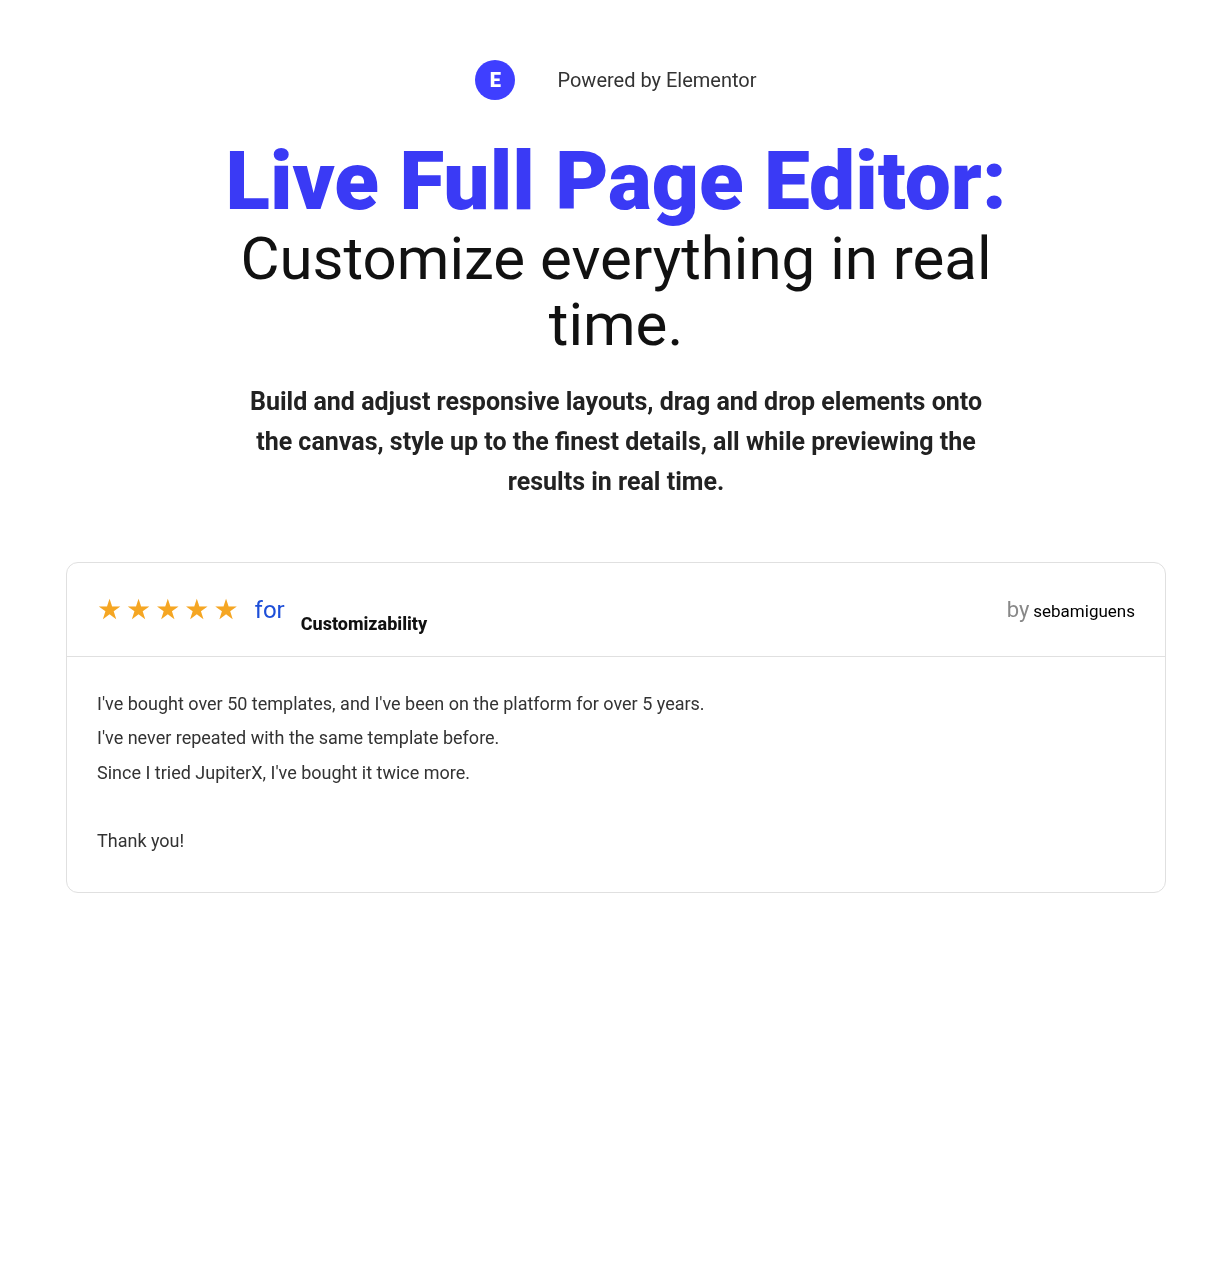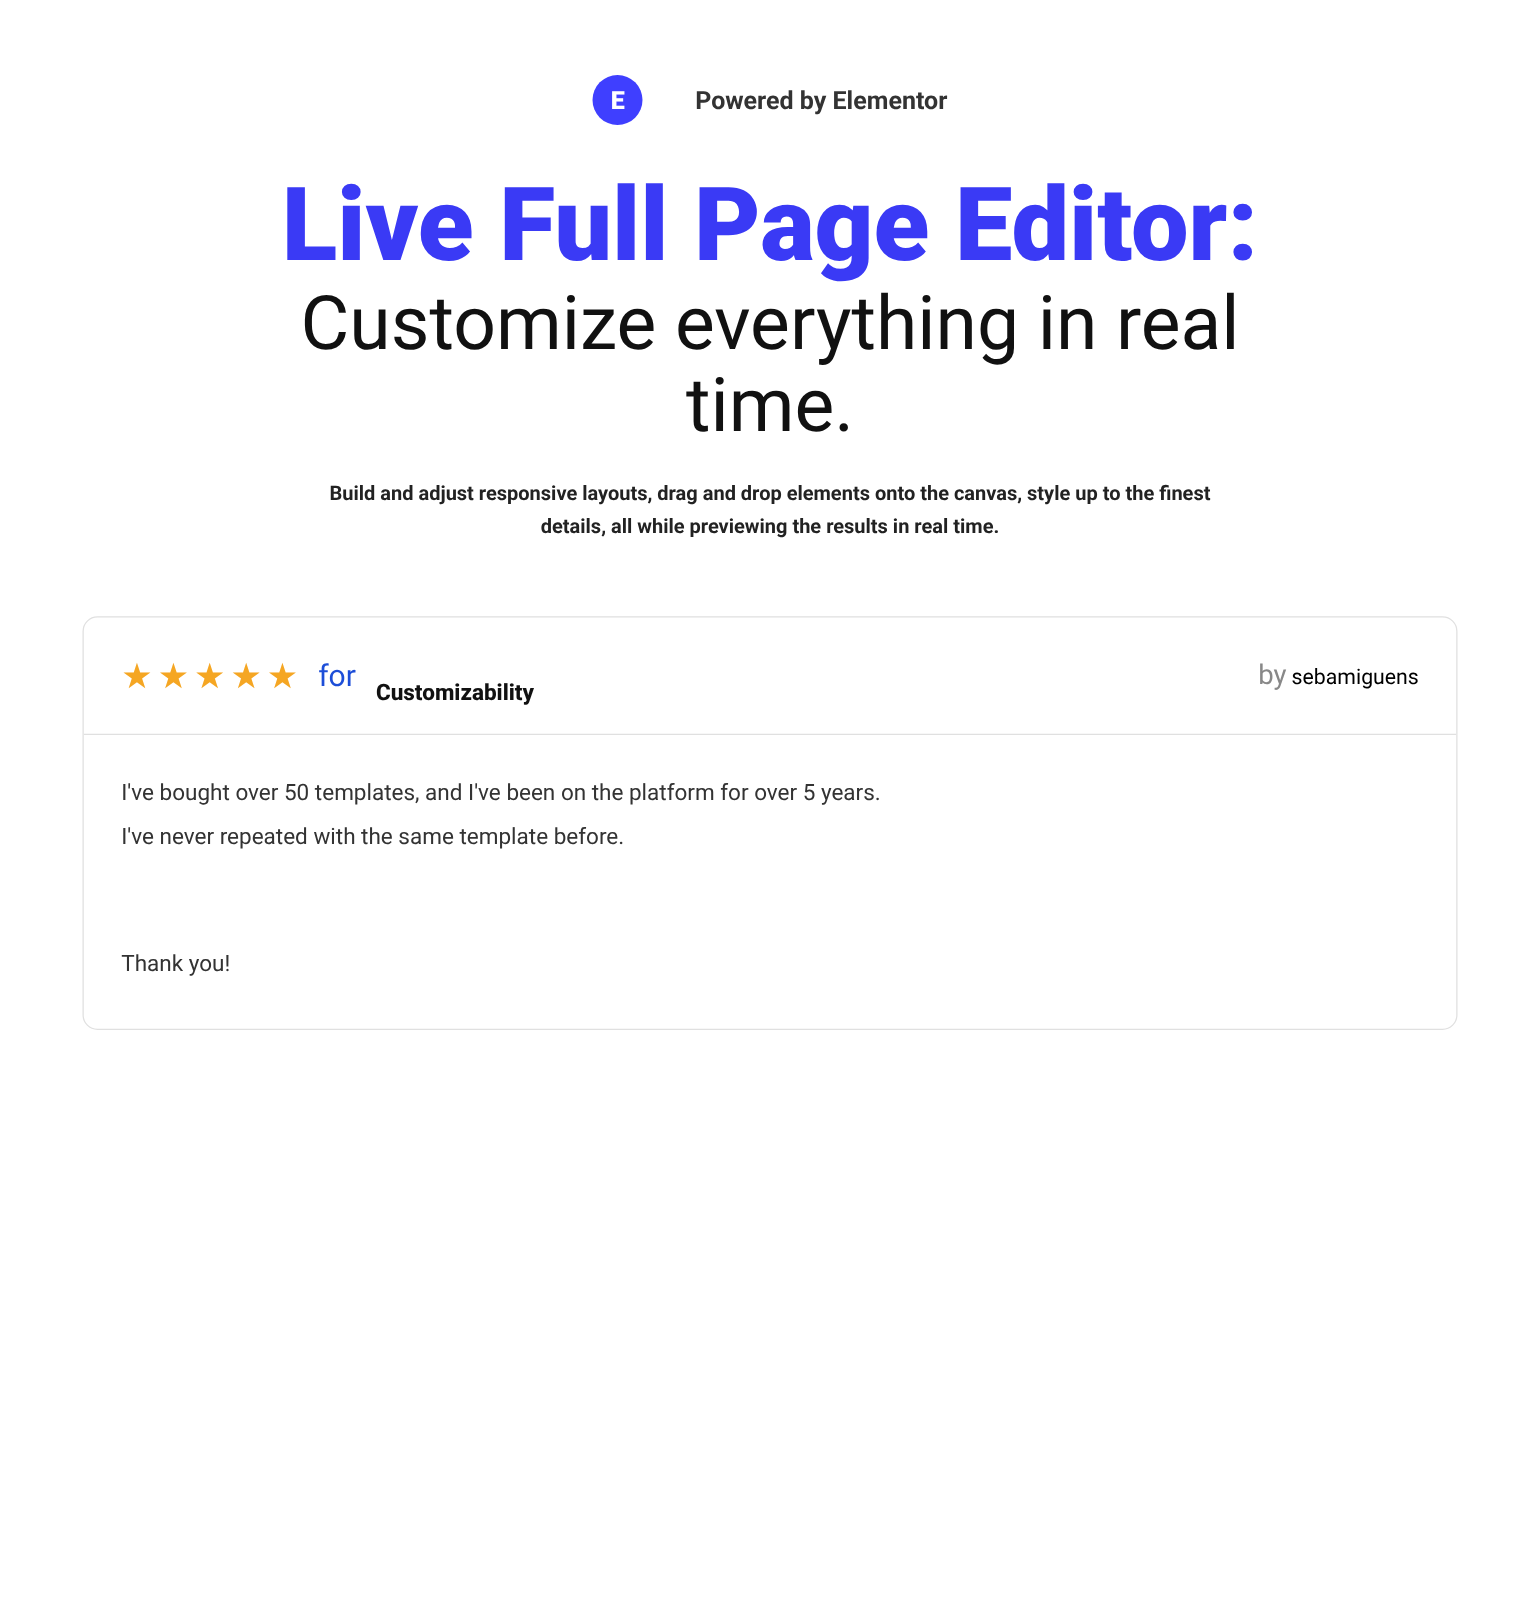--- a/index.html
+++ b/index.html
@@ -34,21 +34,21 @@
       display: flex;
       align-items: center;
       justify-content: center;
       color: white;
       font-weight: 900;
       font-size: 20px;
     }
 
     .powered-by-text {
       font-size: 20px;
-      font-weight: 700;
+      font-weight: 400;
       color: #333;
       margin-left: 32px;
     }
 
     .hero-title {
       text-align: center;
       max-width: 900px;
       margin-bottom: 24px;
     }
 
@@ -64,21 +64,21 @@
       font-size: 60px;
       font-weight: 400;
       color: #111111;
       line-height: 1.1;
       display: block;
     }
 
     .hero-subtitle {
       text-align: center;
       max-width: 760px;
-      font-size: 16px;
+      font-size: 25px;
       font-weight: 700;
       color: #222;
       line-height: 1.6;
       margin-bottom: 60px;
     }
 
     .review-card {
       width: 100%;
       max-width: 1100px;
       border: 1.5px solid #e0e0e0;
@@ -175,18 +175,18 @@
     </div>
     <div>
       <span class="review-by-label">by</span>
       <span class="review-by-name">sebamiguens</span>
     </div>
   </div>
   <div class="review-body">
     <div class="review-text">
       <span>I've bought over 50 templates, and I've been on the platform for over 5 years.</span><br>
       <span>I've never repeated with the same template before.</span><br>
-      <br>
+      <span>Since I tried JupiterX, I've bought it twice more.</span><br>
       <br>
       <span>Thank you!</span>
     </div>
   </div>
 </div>
 
 </body></html>

